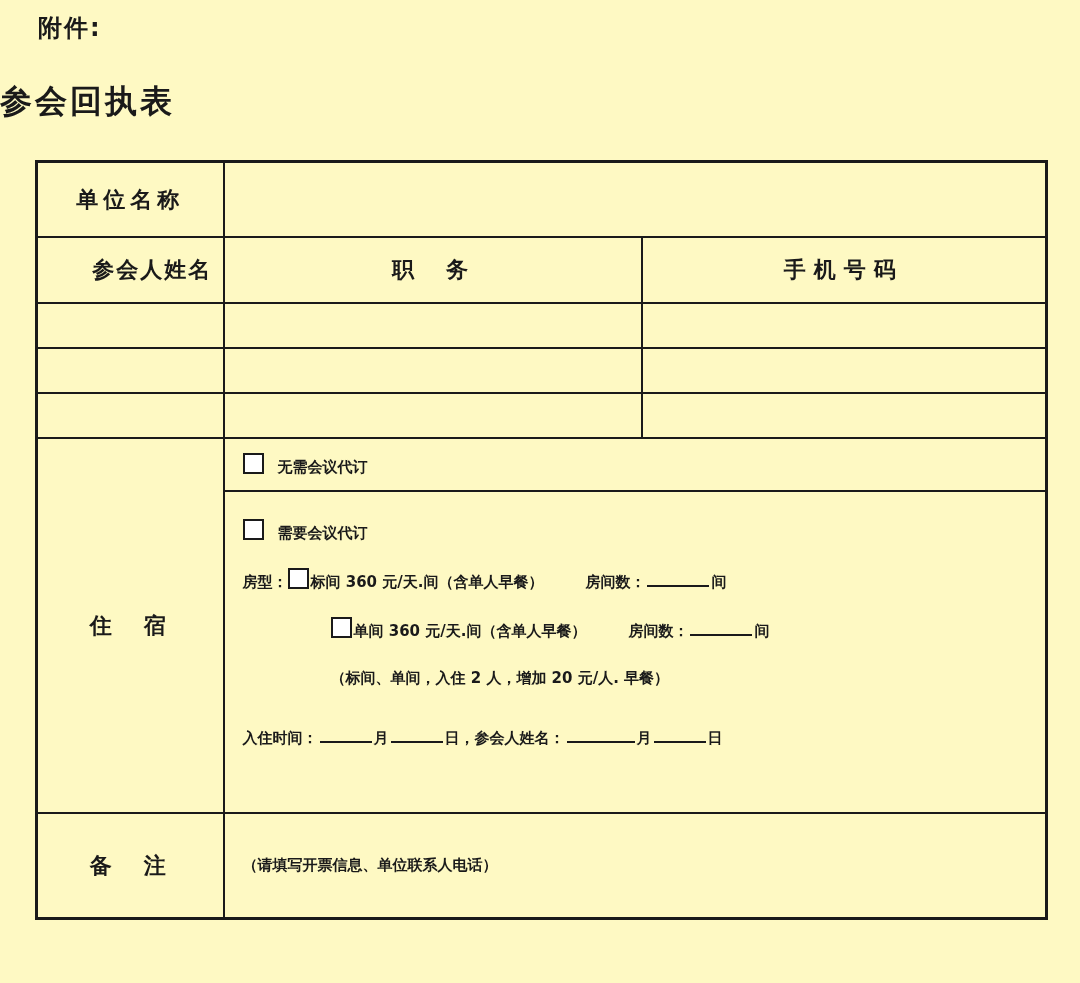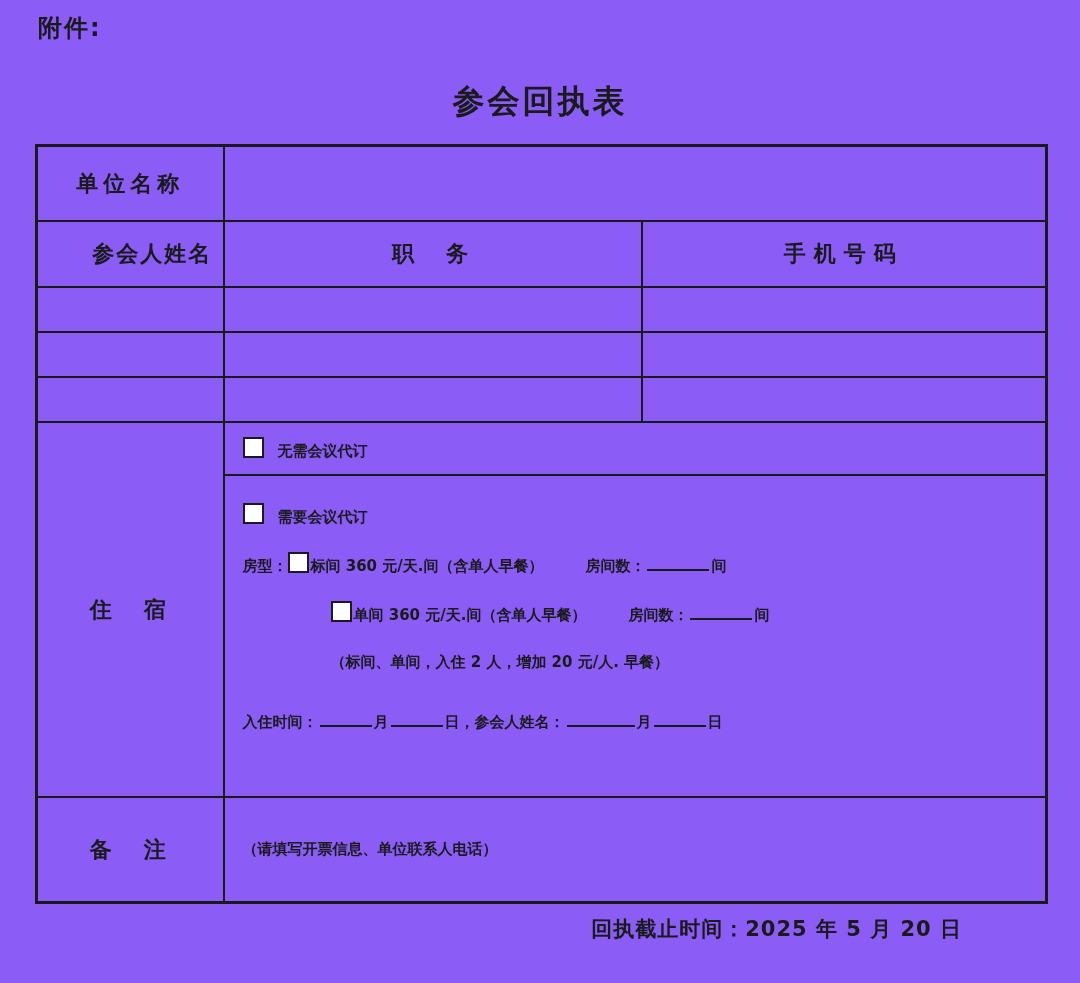--- a/index.html
+++ b/index.html
@@ -6,46 +6,45 @@
     margin: 0;
     padding: 0;
     background: #ffffff;
     font-family: "DejaVu Sans", "Liberation Sans", sans-serif;
     color: #1a1a1a;
   }
   .doc {
     position: relative;
     width: 1080px;
     height: 983px;
-    background: #8b5cf6;
+    background: #fef9c3;
     overflow: hidden;
   }
   .attachment {
     position: absolute;
     left: 38px;
     top: 12px;
     font-size: 24px;
     font-weight: 700;
     letter-spacing: 2px;
   }
   .title {
     position: absolute;
     left: 0;
     top: 80px;
     width: 100%;
-    text-align: center;
     font-size: 32px;
     font-weight: 800;
     letter-spacing: 3px;
     margin: 0;
   }
   table.form {
     position: absolute;
     left: 35px;
-    top: 144px;
+    top: 160px;
     width: 1010px;
     border-collapse: collapse;
     table-layout: fixed;
   }
   table.form, table.form td {
     border: 2px solid #1a1a1a;
   }
   table.form {
     border-width: 3px;
   }
@@ -183,15 +182,14 @@
       </td>
     </tr>
 
     <tr class="r-remarks">
       <td class="label-cell">备　注</td>
       <td colspan="2" class="content-cell">（请填写开票信息、单位联系人电话）</td>
     </tr>
   </tbody>
     </table>
 
-  <div class="deadline">回执截止时间：2025 年 5 月 20 日</div>
 
 </div>
 
 </body></html>

